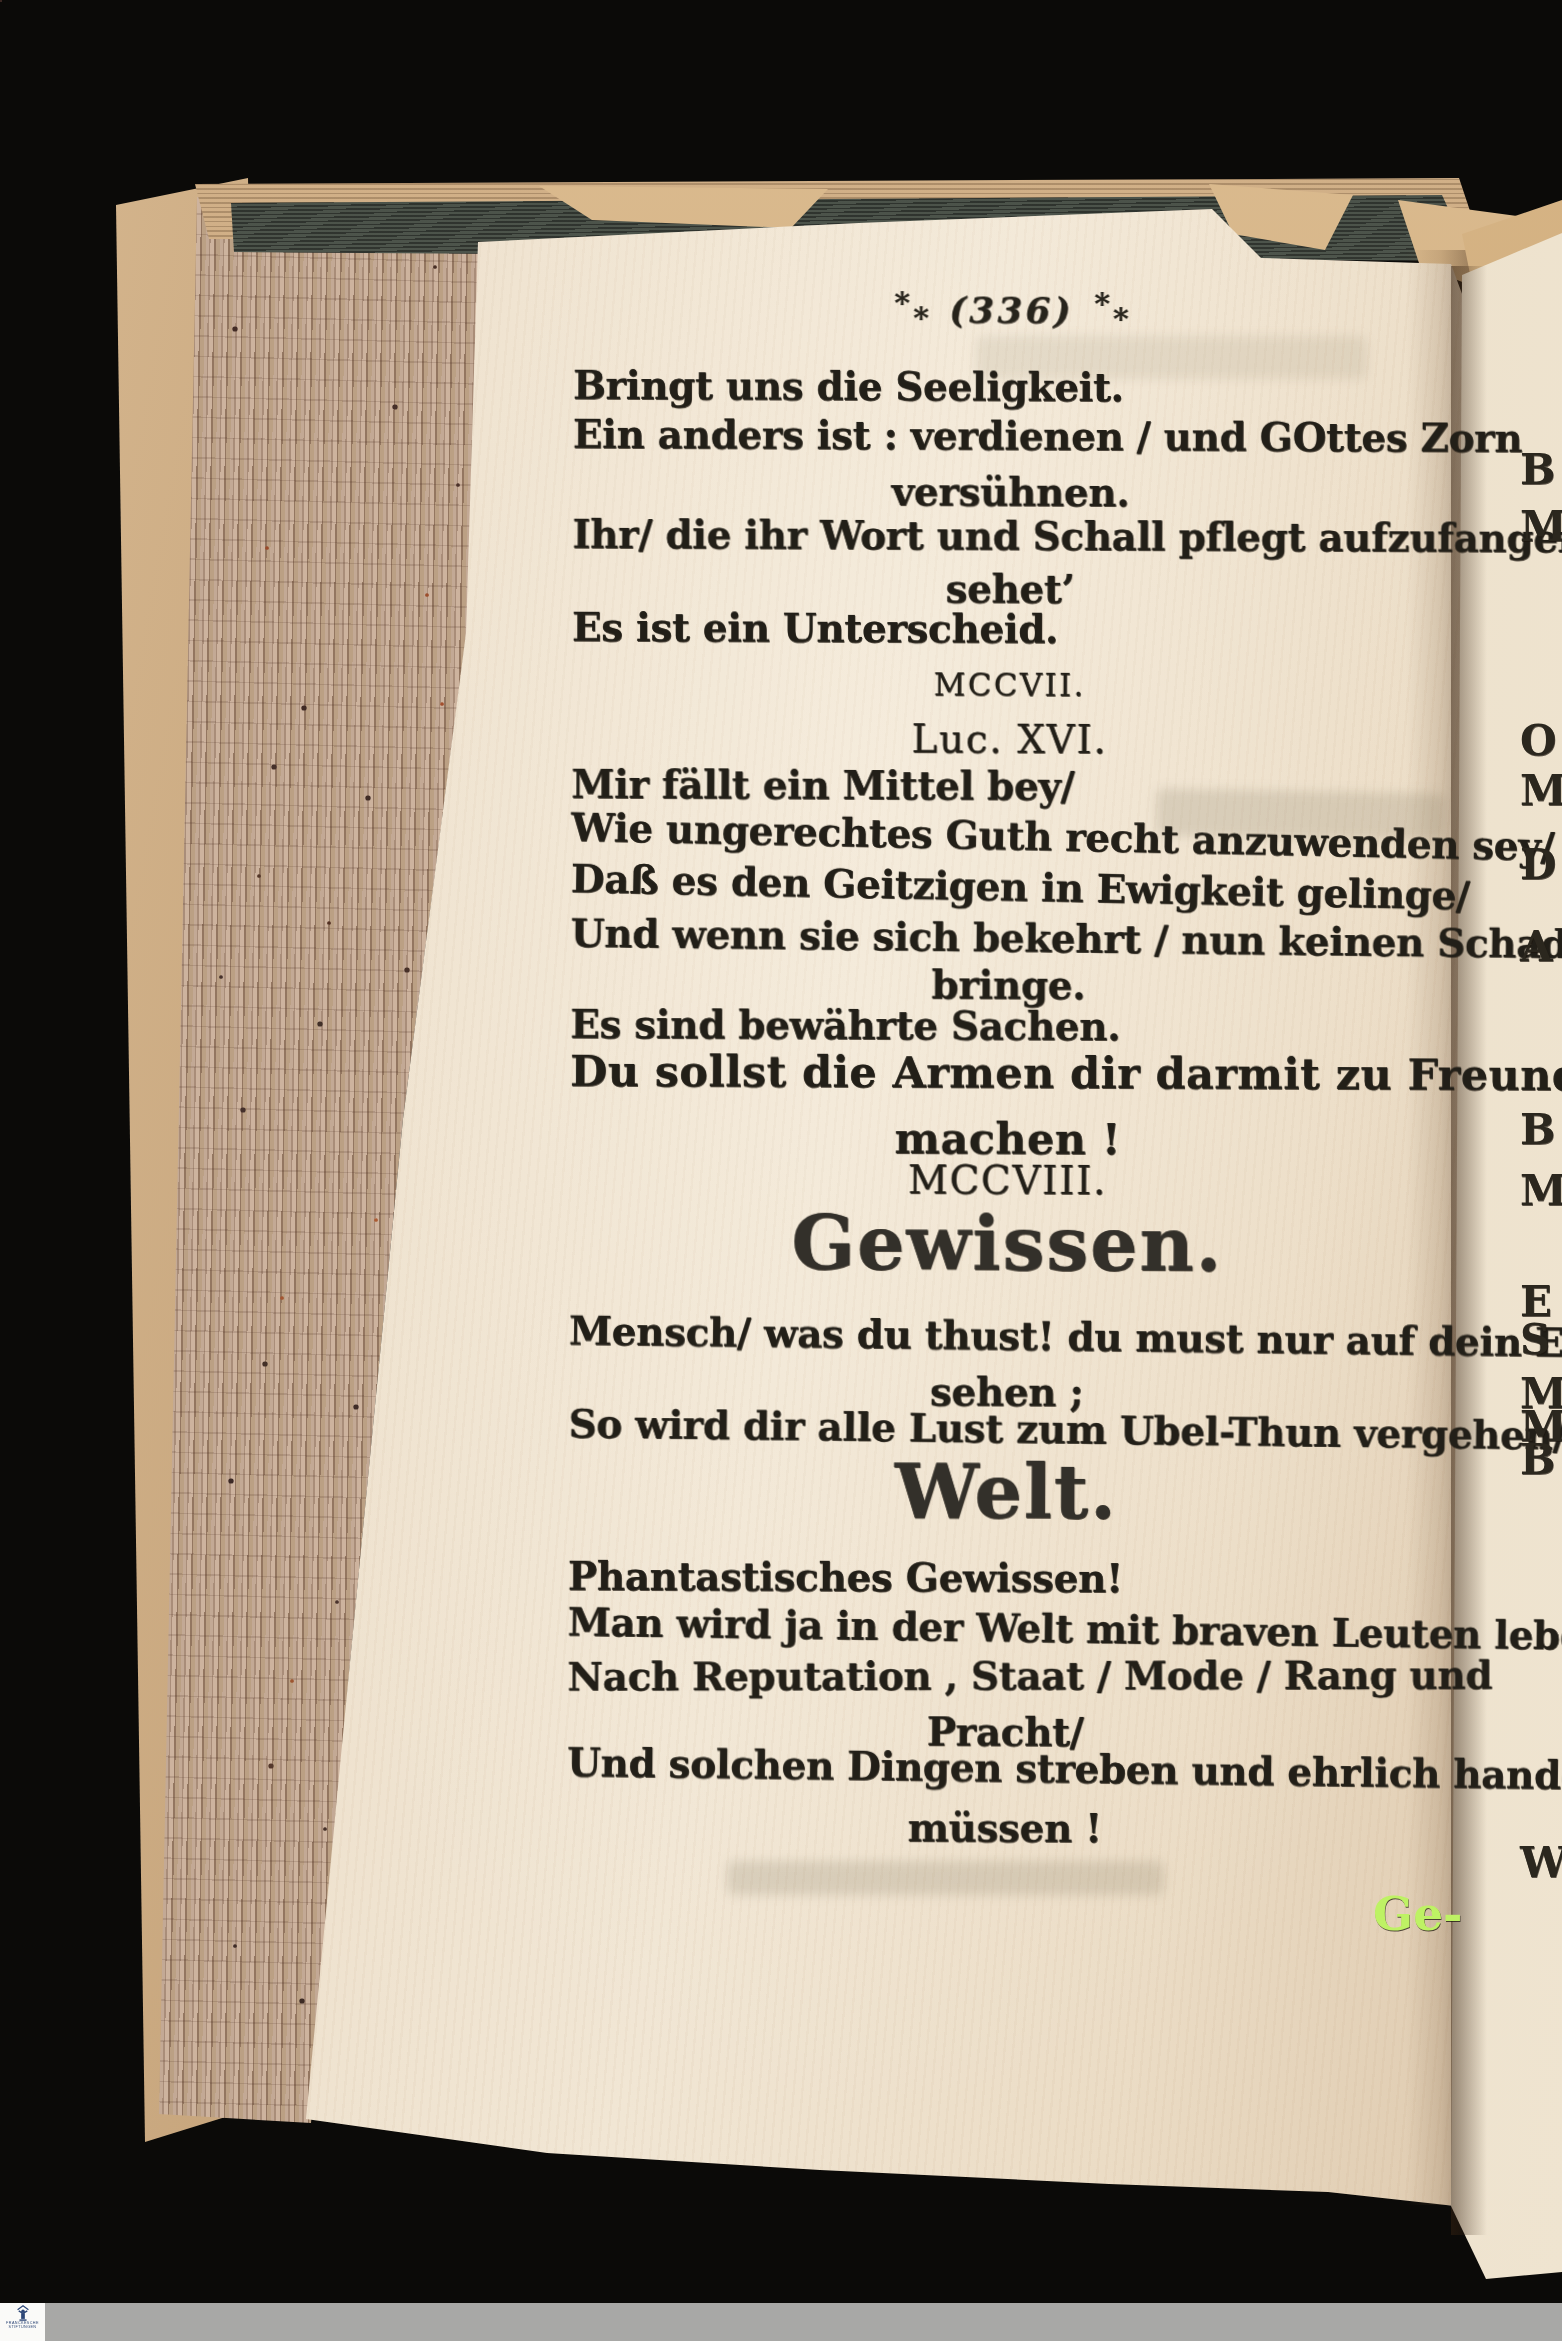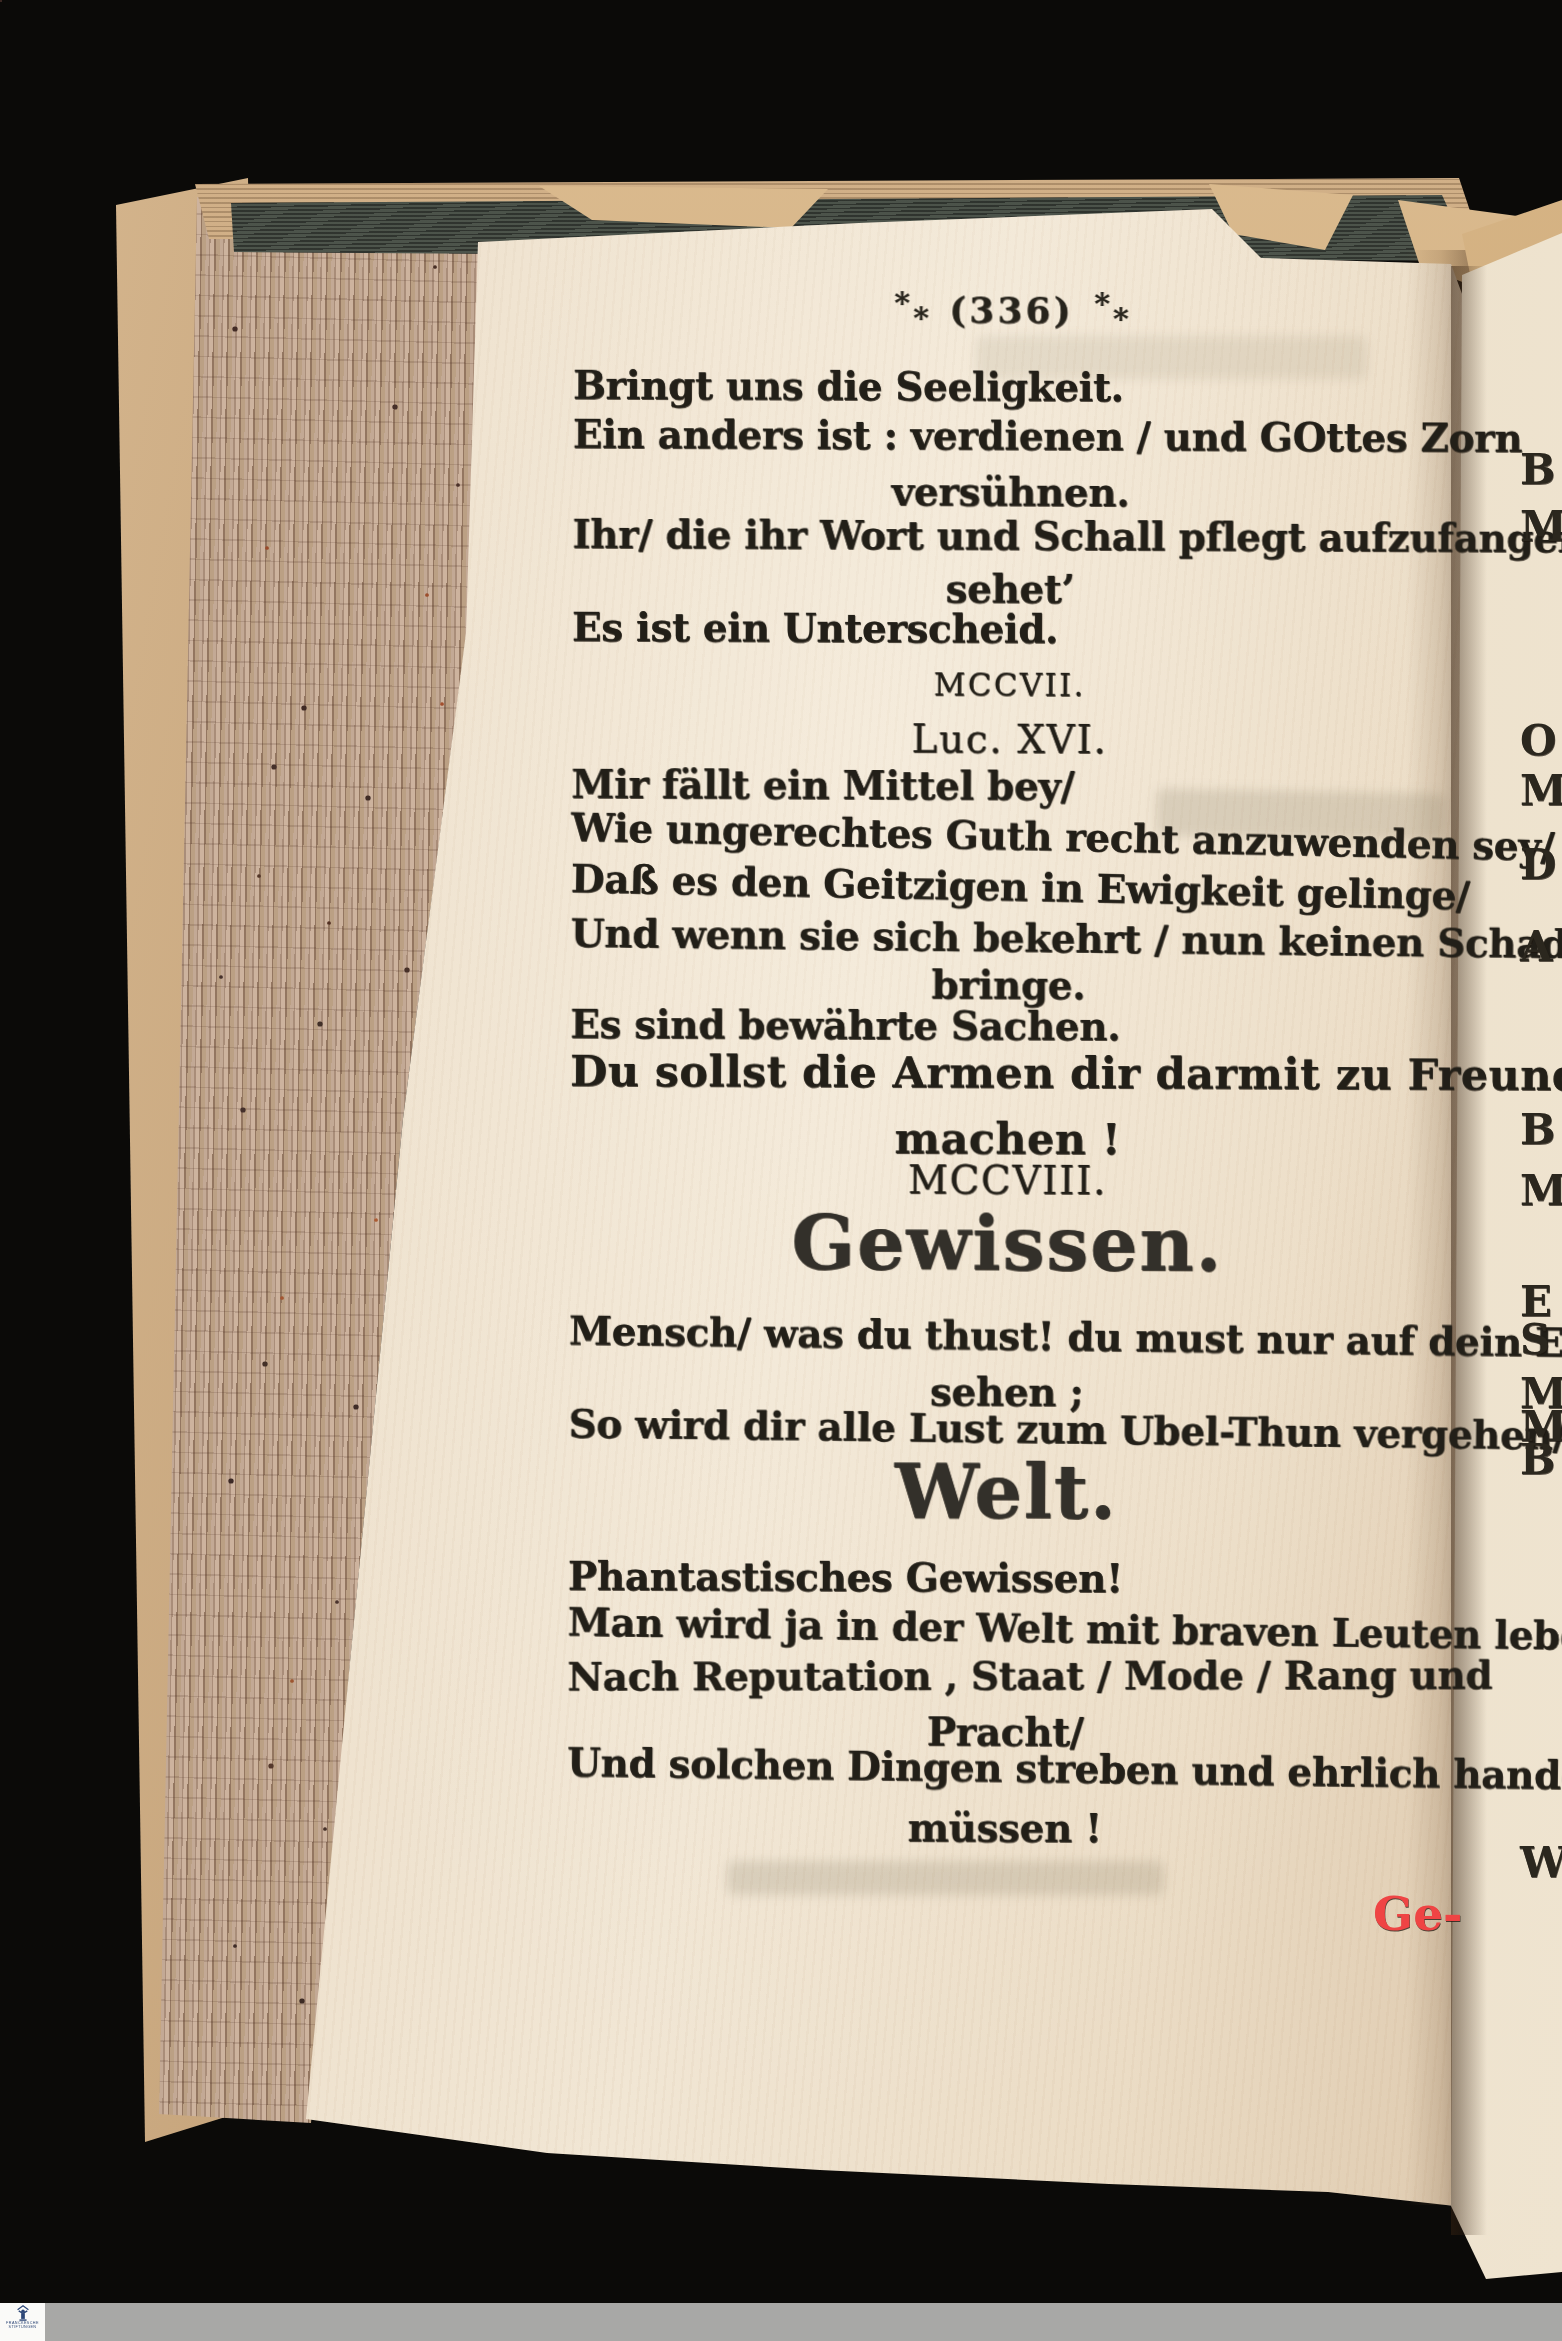--- a/index.html
+++ b/index.html
@@ -69,35 +69,35 @@
     text-shadow:0.5px 0.6px 0.6px rgba(28,22,14,.75), -0.3px -0.2px 0.5px rgba(28,22,14,.45);}
   .entry{text-align:left;text-indent:11px;}
   .cent{text-align:center;}
   .sz-bold{font-size:43px;letter-spacing:0.4px;}
   .sz-roman-sm{font-weight:normal;font-size:31px;letter-spacing:2.3px;}
   .sz-roman{font-weight:normal;font-size:39px;letter-spacing:1.6px;}
   .sz-head{font-size:75px;letter-spacing:1.6px;color:#33302a;}
   .pagehead{position:absolute;top:294px;width:100%;text-align:center;color:#27241c;
     font:bold 36px/1 "DejaVu Serif",serif;
     text-shadow:0.5px 0.6px 0.6px rgba(28,22,14,.7);}
-  .pagehead .pnum{margin:0 20.3px;letter-spacing:3.1px;}
+  .pagehead .pnum{margin:0 20.3px;letter-spacing:3.1px;font-style:italic;}
   .st{display:inline-block;font-size:30px;}
   .st.hi{transform:translateY(-9.4px);}
   .st.lo{transform:translateY(5.5px);margin-left:3.1px;}
   #l0{top:367px;} #l1{top:416px;} #c1{top:472px;} #l2{top:516px;} #c2{top:569px;}
   #l3{top:609px;} #l4{top:670px;} #l5{top:720px;} #l6{top:766px;}
   #l7{top:816px;transform:rotate(.9deg);} #l8{top:867px;transform:rotate(.85deg);}
   #l9{top:918px;transform:rotate(.4deg);} #c9{top:965px;} #l10{top:1006px;}
   #l11{top:1051px;} #c11{top:1117px;font-size:43px;} #l12{top:1161px;}
   #l13{top:1203px;} #l14{top:1316px;transform:rotate(.45deg);} #c14{top:1372px;}
   #l15{top:1409px;transform:rotate(.45deg);} #l16{top:1451px;}
   #l17{top:1558px;} #l18{top:1608px;transform:rotate(.55deg);}
   #l19{top:1656px;transform:rotate(-.35deg);} #c19{top:1712px;}
   #l20{top:1748px;transform:rotate(.5deg);} #c20{top:1808px;}
-  #catchword{position:absolute;left:1373px;top:1890px;color:#ef4444;
+  #catchword{position:absolute;left:1373px;top:1890px;color:#bef264;
     font:bold 47px/1 "DejaVu Serif",serif;filter:blur(0.2px);
     text-shadow:0.5px 0.6px 0.6px rgba(28,22,14,.75);}
   .frag{position:absolute;left:1520px;color:#2b271e;font:bold 42px/1 "DejaVu Serif",serif;
     text-shadow:0.5px 0.6px 0.6px rgba(28,22,14,.7);filter:blur(0.2px);}
 
   
   #footer-strip{left:0;top:2303px;width:1562px;height:39px;background:#a8a8a6;}
   #logo-box{left:0;top:2303px;width:45px;height:39px;background:#fafaf8;
     display:flex;flex-direction:column;align-items:center;justify-content:flex-start;padding-top:1.6px;box-sizing:border-box;}
   #logo-box svg{display:block;}

